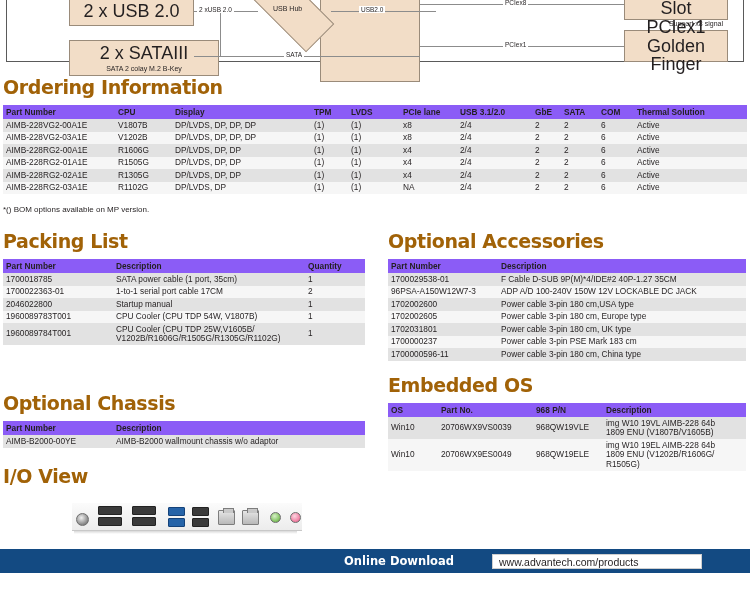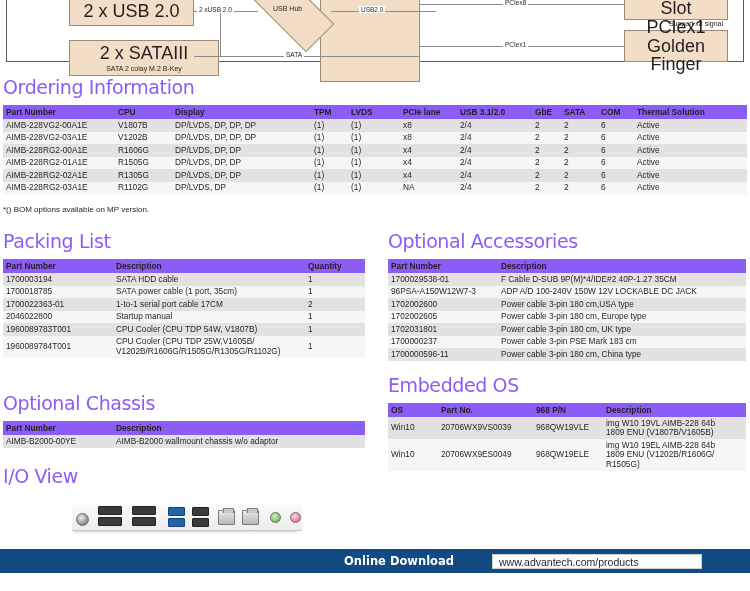--- a/index.html
+++ b/index.html
@@ -41,22 +41,22 @@
     background:#f2ddc7; border:1px solid #9a8b7a;
     transform:rotate(45deg);
   }
   .hub-label { position:absolute; font-size:7px; color:#231f20; white-space:nowrap; }
 
   
   h2.sec {
     margin:0;
     font-family:"DejaVu Sans", sans-serif;
     font-size:19px;
-    font-weight:normal;
-    color:#8b5cf6;
+    font-weight:bold;
+    color:#a16207;
     letter-spacing:-0.4px;
     position:absolute;
     white-space:nowrap;
   }
 
   
   table.dt {
     position:absolute;
     border-collapse:collapse;
     font-size:8.3px;
@@ -334,25 +334,20 @@
     </colgroup>
   <thead>
       <tr>
         <th>Part Number</th>
         <th>Description</th>
         <th>Quantity</th>
       </tr>
     </thead>
   <tbody>
       <tr>
-        <td>1700003194</td>
-        <td>SATA HDD cable</td>
-        <td>1</td>
-      </tr>
-      <tr>
         <td>1700018785</td>
         <td>SATA power cable (1 port, 35cm)</td>
         <td>1</td>
       </tr>
       <tr>
         <td>1700022363-01</td>
         <td>1-to-1 serial port cable 17CM</td>
         <td>2</td>
       </tr>
       <tr>

